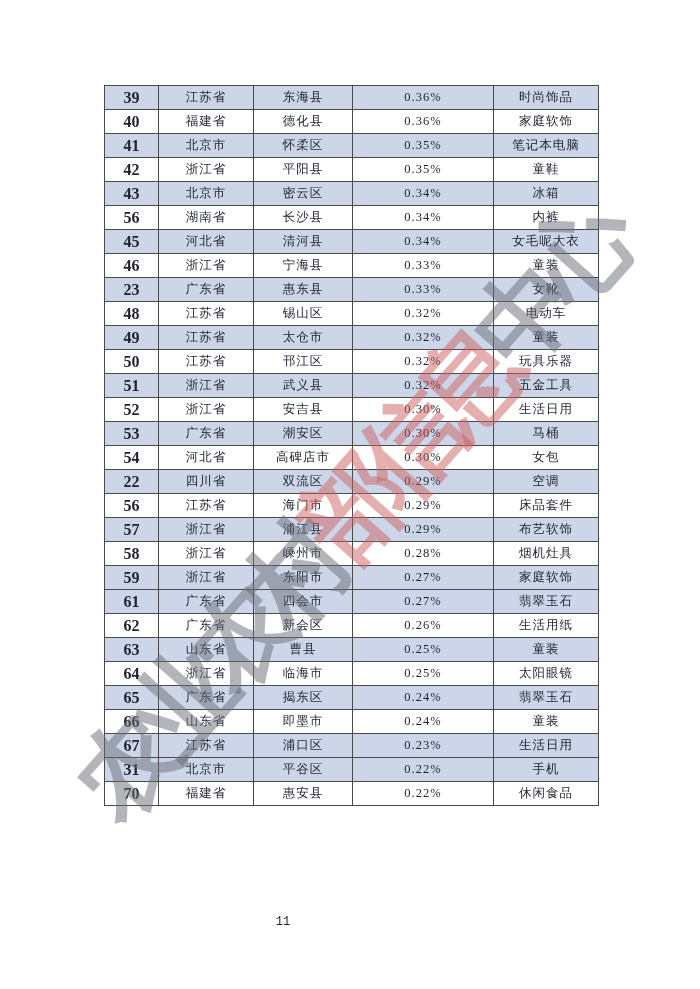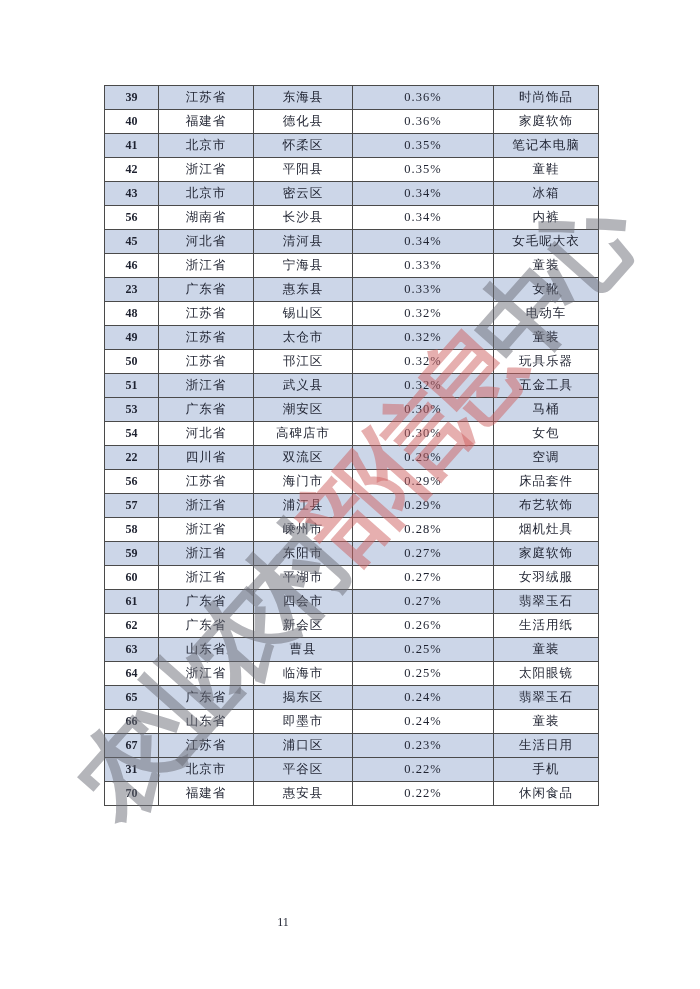--- a/index.html
+++ b/index.html
@@ -26,21 +26,21 @@
     vertical-align:middle;
     font-size:12.5px;
     color:#1e2230;
     letter-spacing:1px;
     white-space:nowrap;
     overflow:hidden;
     font-family:"Liberation Serif", serif;
   }
   .rank-table td.rank {
     font-weight:bold;
-    font-size:12px;
+    font-size:16px;
     letter-spacing:0;
   }
   .rank-table tr.shaded td { background:#ccd6e8; }
   .col-rank     { width:54px; }
   .col-province { width:95px; }
   .col-county   { width:99px; }
   .col-share    { width:141px; }
   .col-product  { width:105px; }
 
   .watermark {
@@ -59,20 +59,21 @@
     pointer-events:none;
   }
   .page-number {
     position:absolute;
     left:0; top:915px;
     width:566px;
     text-align:center;
     font-size:12px;
     color:#1e2230;
     z-index:1;
+    font-family:Liberation Mono, monospace;
   }
 </style>
 </head>
 <body>
 
 <div class="page">
 
   <div class="watermark"><span style="color: rgba(105, 108, 118, 0.5);">农</span><span style="color: rgba(105, 108, 118, 0.5);">业</span><span style="color: rgba(105, 108, 118, 0.5);">农</span><span style="color: rgba(105, 108, 118, 0.5);">村</span><span style="color: rgba(205, 95, 95, 0.5);">部</span><span style="color: rgba(205, 95, 95, 0.5);">信</span><span style="color: rgba(205, 95, 95, 0.5);">息</span><span style="color: rgba(105, 108, 118, 0.5);">中</span><span style="color: rgba(105, 108, 118, 0.5);">心</span></div>
 
   <table class="rank-table">
@@ -168,20 +169,27 @@
           <td>0.32%</td>
           <td>玩具乐器</td>
         </tr>
         <tr class="shaded">
           <td class="rank">51</td>
           <td>浙江省</td>
           <td>武义县</td>
           <td>0.32%</td>
           <td>五金工具</td>
         </tr>
+        <tr>
+          <td class="rank">52</td>
+          <td>浙江省</td>
+          <td>安吉县</td>
+          <td>0.30%</td>
+          <td>生活日用</td>
+        </tr>
         <tr class="shaded">
           <td class="rank">53</td>
           <td>广东省</td>
           <td>潮安区</td>
           <td>0.30%</td>
           <td>马桶</td>
         </tr>
         <tr>
           <td class="rank">54</td>
           <td>河北省</td>
@@ -217,27 +225,20 @@
           <td>0.28%</td>
           <td>烟机灶具</td>
         </tr>
         <tr class="shaded">
           <td class="rank">59</td>
           <td>浙江省</td>
           <td>东阳市</td>
           <td>0.27%</td>
           <td>家庭软饰</td>
         </tr>
-        <tr>
-          <td class="rank">60</td>
-          <td>浙江省</td>
-          <td>平湖市</td>
-          <td>0.27%</td>
-          <td>女羽绒服</td>
-        </tr>
         <tr class="shaded">
           <td class="rank">61</td>
           <td>广东省</td>
           <td>四会市</td>
           <td>0.27%</td>
           <td>翡翠玉石</td>
         </tr>
         <tr>
           <td class="rank">62</td>
           <td>广东省</td>

